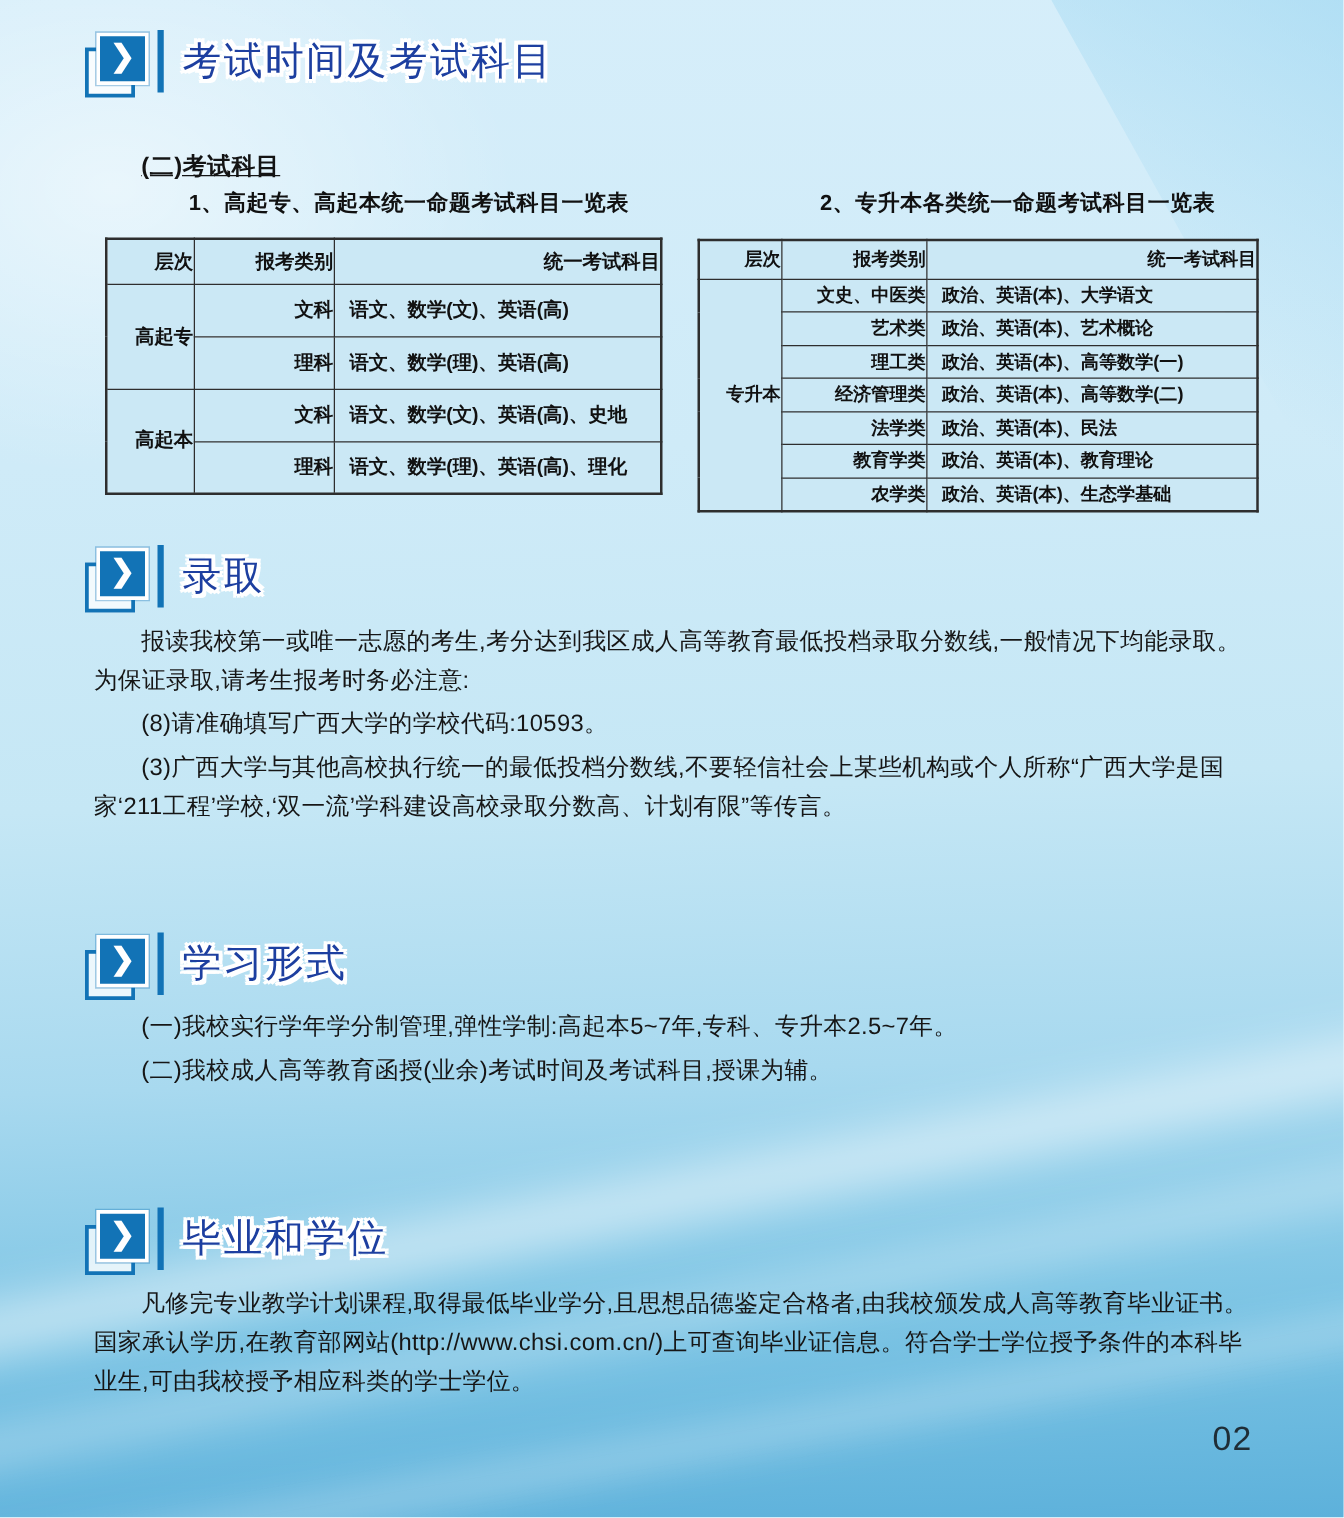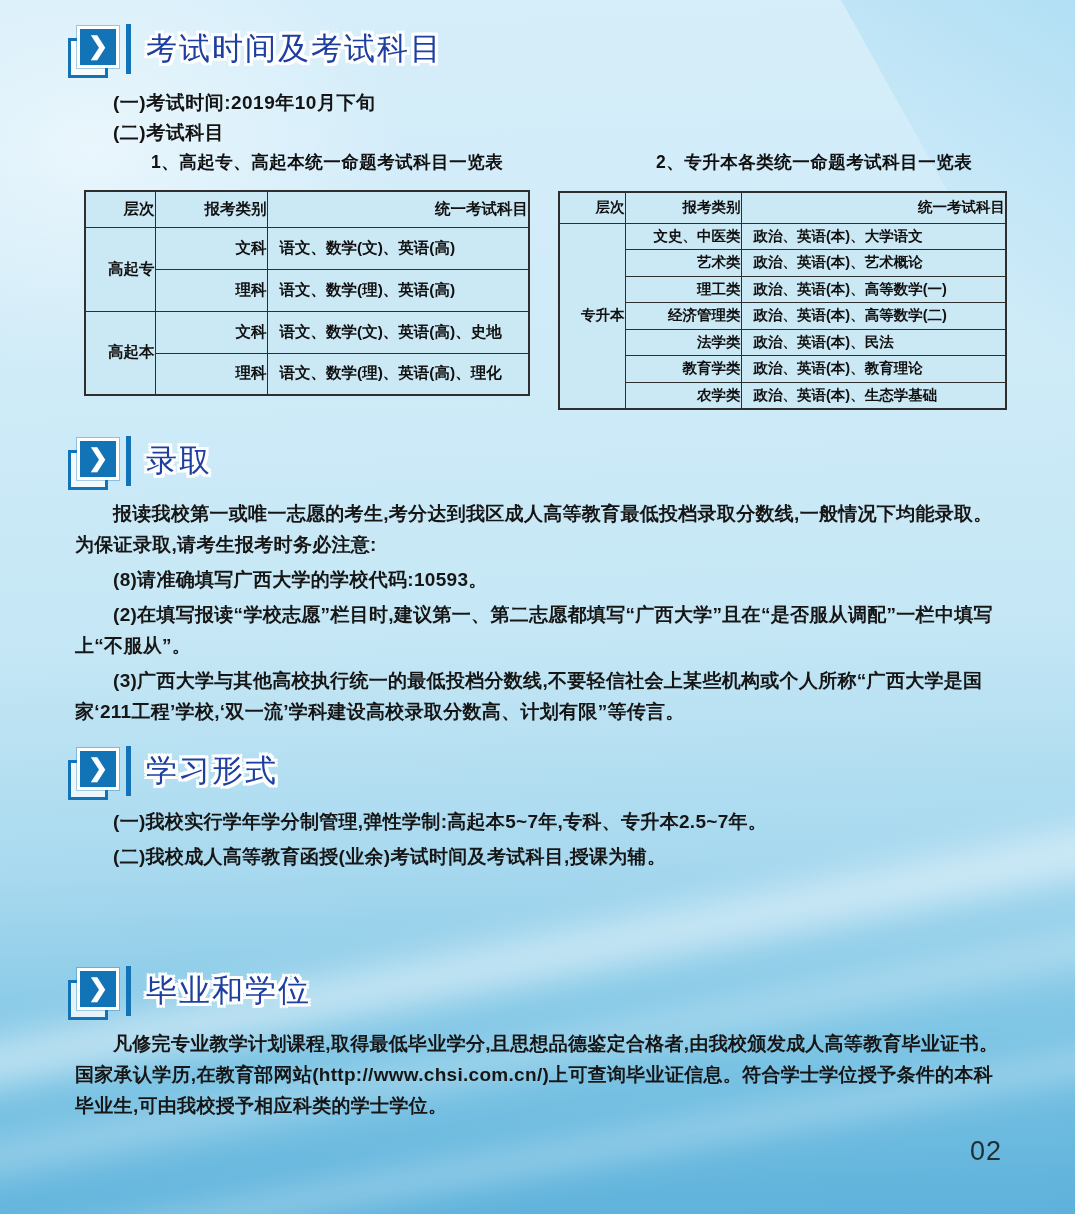--- a/index.html
+++ b/index.html
@@ -48,21 +48,21 @@
            font-weight:bold; text-align:right; overflow:hidden; white-space:nowrap; }
   table { border:2px solid #2e2e2e; }
   .t1 { left:84px; top:190px; width:444px; font-size:15.5px; }
   .t1 tr { height:42px; } .t1 tr.t-head { height:36px; }
   .t1 .c-level { width:70px; } .t1 .c-cat { width:112px; } .t1 .c-subj { width:262px; }
   .t2 { left:558px; top:191px; width:447px; font-size:14.5px; }
   .t2 tr { height:26.5px; } .t2 tr.t-head { height:31px; }
   .t2 .c-level { width:66px; } .t2 .c-cat { width:116px; } .t2 .c-subj { width:265px; }
   td.subj { text-align:left; padding-left:12px; }
 
-  .textblock { position:absolute; left:75px; width:928px; font-size:19px; font-weight:bold;
+  .textblock { position:absolute; left:75px; width:928px; font-size:19px; font-weight:normal;
                color:#161616; line-height:31px; letter-spacing:.3px; }
   .textblock p { margin:0 0 4px 0; text-indent:2em; }
 
   .pagenum { position:absolute; left:970px; top:1136px; font-size:27px; color:#1f2d36; letter-spacing:1px; }
 </style>
 </head>
 <body>
 
 <div class="page">
   <div class="corner-band"></div>
@@ -74,22 +74,21 @@
     <span class="sec-icon">
       <span class="back-sq"></span>
       <span class="front-sq">
         <span class="chev">❯</span>
       </span>
       <span class="vbar"></span>
     </span>
     <h2 class="sec-title">考试时间及考试科目</h2>
   </div>
 
-  <div class="line" style="left:113px; top:90px;">(一)考试时间:2019年10月下旬</div>
-  <div class="line" style="left:113px; top:120px;">(二)考试科目</div>
+  <div class="line" style="left:113px; top:120px;text-decoration:underline;">(二)考试科目</div>
   <div class="caption" style="left:107px; top:150px;">1、高起专、高起本统一命题考试科目一览表</div>
   <div class="caption" style="left:612px; top:150px;">2、专升本各类统一命题考试科目一览表</div>
 
   <table class="t1">
     <tbody>
         <tr class="t-head">
       <th class="c-level">层次</th>
       <th class="c-cat">报考类别</th>
       <th class="c-subj">统一考试科目</th>
     </tr>
@@ -160,21 +159,20 @@
         <span class="chev">❯</span>
       </span>
       <span class="vbar"></span>
     </span>
     <h2 class="sec-title">录取</h2>
   </div>
 
   <div class="textblock" style="top:498px;">
     <p>报读我校第一或唯一志愿的考生,考分达到我区成人高等教育最低投档录取分数线,一般情况下均能录取。为保证录取,请考生报考时务必注意:</p>
     <p>(8)请准确填写广西大学的学校代码:10593。</p>
-    <p>(2)在填写报读“学校志愿”栏目时,建议第一、第二志愿都填写“广西大学”且在“是否服从调配”一栏中填写上“不服从”。</p>
     <p>(3)广西大学与其他高校执行统一的最低投档分数线,不要轻信社会上某些机构或个人所称“广西大学是国家‘211工程’学校,‘双一流’学科建设高校录取分数高、计划有限”等传言。</p>
   </div>
 
   <div class="sec" style="left:68px; top:748px;">
     <span class="sec-icon">
       <span class="back-sq"></span>
       <span class="front-sq">
         <span class="chev">❯</span>
       </span>
       <span class="vbar"></span>

